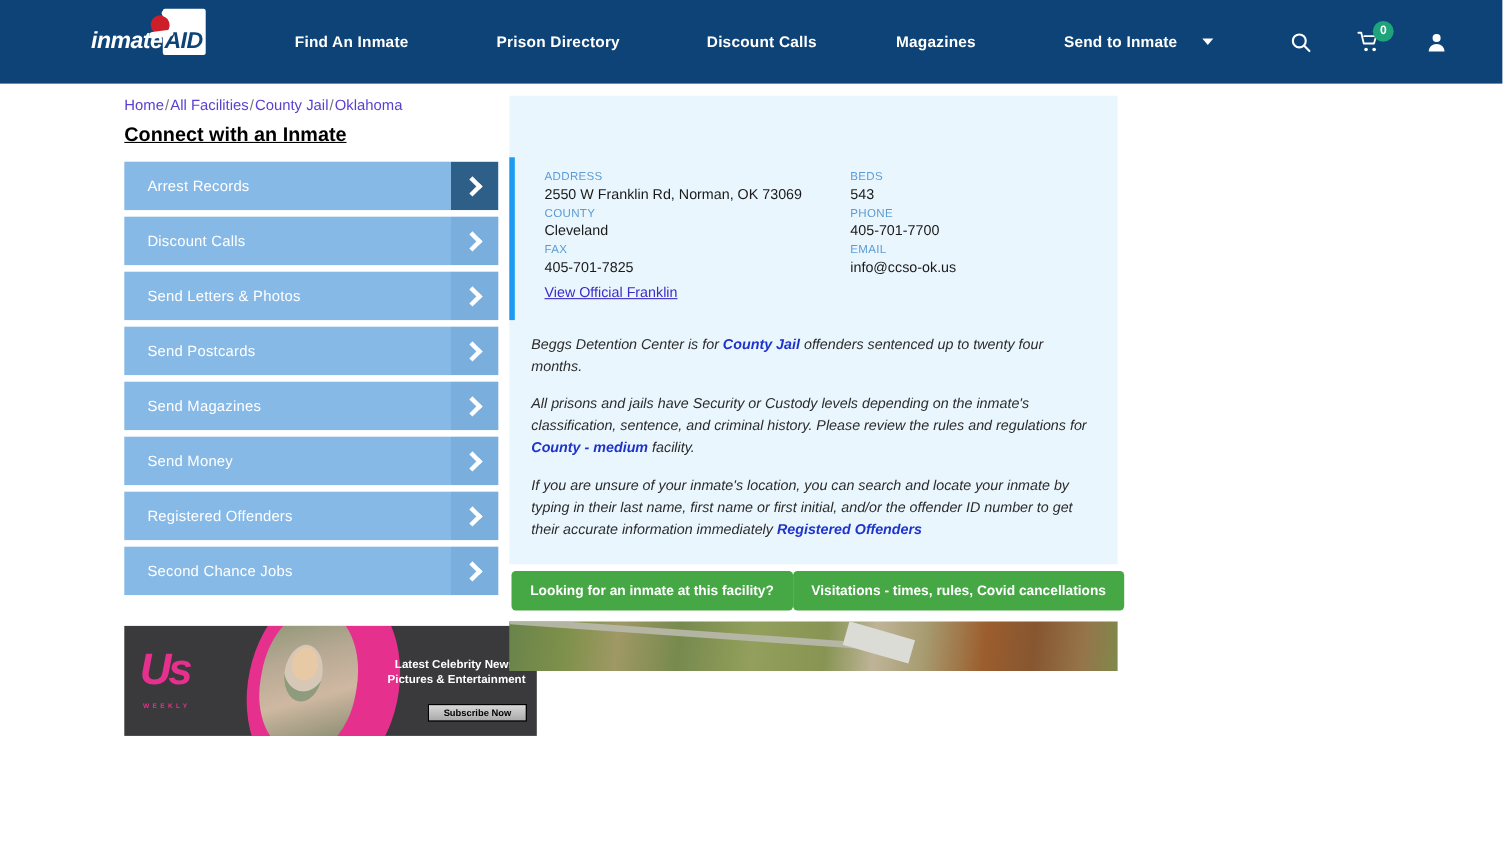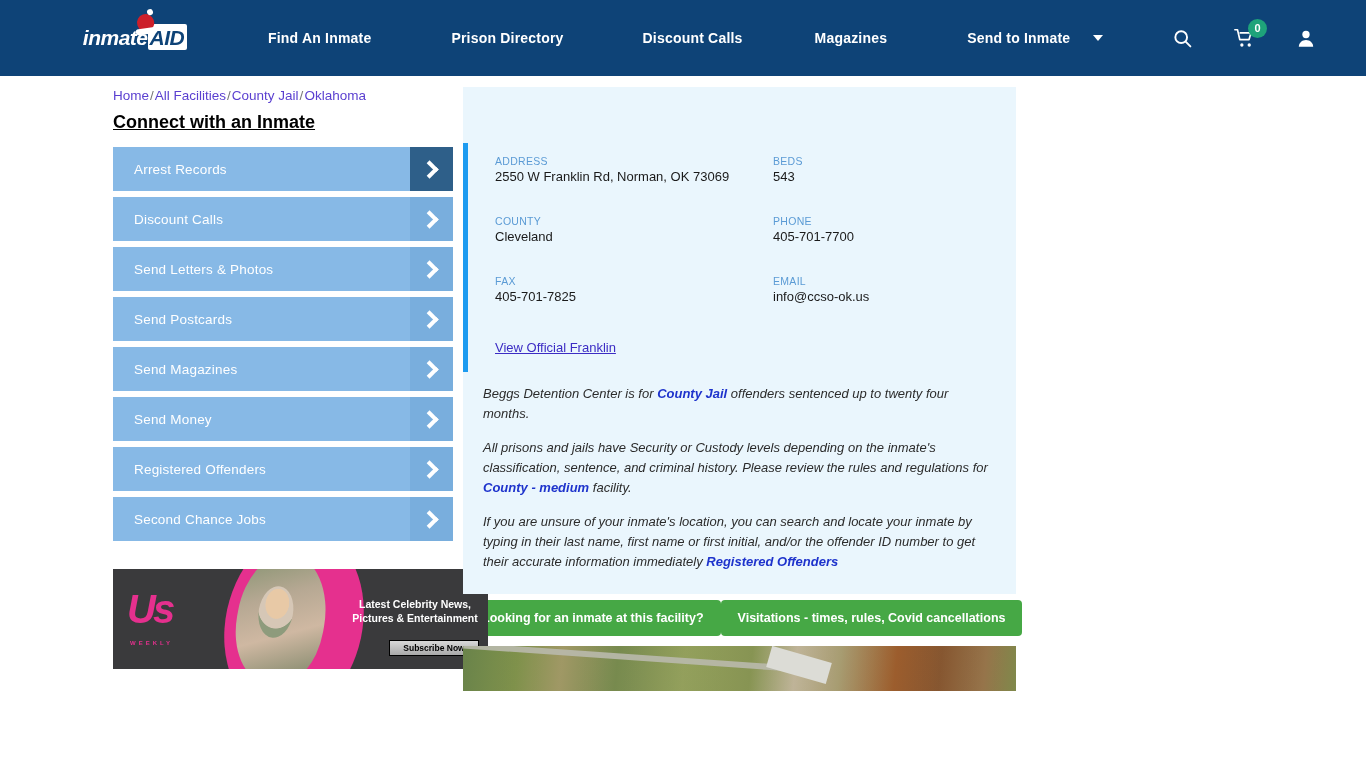--- a/index.html
+++ b/index.html
@@ -38,21 +38,21 @@
     font-weight: bold;
     font-style: italic;
     color: #ffffff;
     letter-spacing: -0.5px;
     line-height: 30px;
     white-space: nowrap;
   }
   .logo-aid {
     background: #ffffff;
     color: #0e4377;
-    padding: 2px 3px 1px 2px;
+    padding: 18px 3px 1px 2px;
     border-radius: 2px;
     font-style: italic;
     font-weight: bold;
   }
   .logo-hat {
     position: absolute;
     top: -9px;
     left: 54px;
     width: 17px;
     height: 17px;
@@ -308,21 +308,21 @@
     font-style: italic;
     margin: 0;
   }
 
   .info-block {
     margin: 30px 0 0 0;
     border-left: 5px solid #1d9bf0;
     padding: 12px 0 16px 27px;
     display: grid;
     grid-template-columns: 278px 1fr;
-    row-gap: 31px;
+    row-gap: 4px;
   }
   .info-label {
     color: #5b9bd5;
     font-size: 10.5px;
     letter-spacing: 0.3px;
     margin-bottom: 2px;
   }
   .info-value {
     color: #1a1a1a;
     font-size: 13px;

